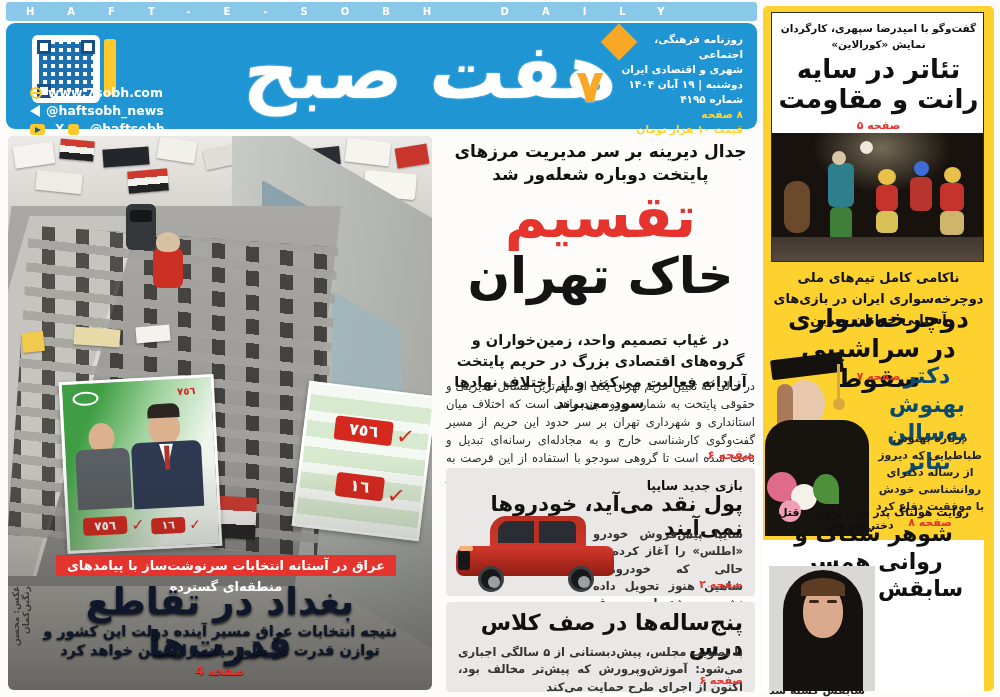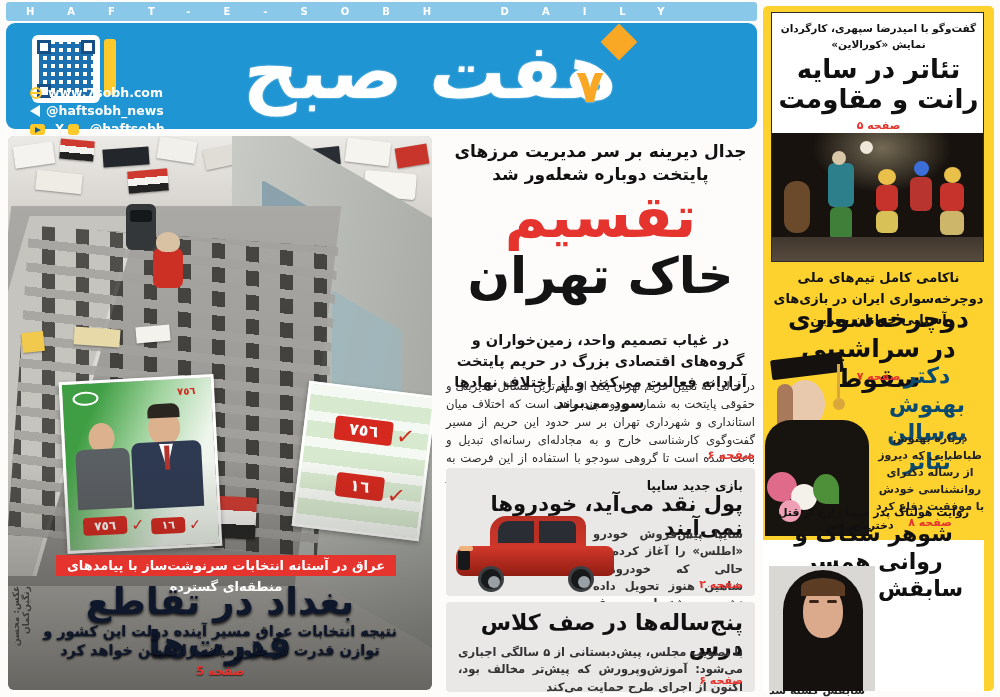--- a/index.html
+++ b/index.html
@@ -151,20 +151,28 @@
       <span class="cicon tg"></span><span>@haftsobh_news</span>
     </div>
     <div class="abs contact" style="top:98px;">
       <span class="cicon yt"></span><span class="xl">X</span><span class="cicon ig"></span> <span>@haftsobh</span>
     </div>
 
     <div class="abs logo-text">هفت صبح</div>
     <div class="abs logo-diamond"></div>
     <div class="abs logo-seven">۷</div>
 
+    <div class="abs pubinfo">
+      <div>روزنامه فرهنگی، اجتماعی</div>
+      <div>شهری و اقتصادی ایران</div>
+      <div>دوشنبه | ۱۹ آبان ۱۴۰۴</div>
+      <div>شماره ۴۱۹۵</div>
+      <div class="yellow">۸ صفحه</div>
+      <div class="yellow">قیمت ۱۰ هزار تومان</div>
+    </div>
   </div>
 
   <div class="abs photo">
     <div class="abs ph-top">
       <div class="banner-bit" style="left:6px; top:8px; width:40px; height:22px; background:#f5f3ef; transform:rotate(-8deg);"></div>
       <div class="banner-bit flag3" style="left:52px; top:4px; width:34px; height:20px; transform:rotate(5deg);"></div>
       <div class="banner-bit" style="left:95px; top:12px; width:46px; height:18px; background:#23262b; transform:rotate(-4deg);"></div>
       <div class="banner-bit" style="left:150px; top:3px; width:38px; height:22px; background:#f2f0ea; transform:rotate(9deg);"></div>
       <div class="banner-bit" style="left:196px; top:10px; width:44px; height:20px; background:#dfddd6; transform:rotate(-12deg);"></div>
       <div class="banner-bit flag3" style="left:248px; top:5px; width:36px; height:20px; transform:rotate(4deg);"></div>
@@ -218,21 +226,21 @@
       <div class="check" style="left:90px; top:28px; font-size:22px;">✓</div>
       <div class="numbox" style="left:36px; top:84px; width:48px; height:24px; font-size:16px; line-height:24px;">١٦</div>
       <div class="check" style="left:88px; top:88px; font-size:22px;">✓</div>
     </div>
 
     <div class="abs ph-shade"></div>
 
     <div class="abs iraq-strip rtl">عراق در آستانه انتخابات سرنوشت‌ساز با پیامدهای منطقه‌ای گسترده</div>
     <div class="abs iraq-head rtl">بغداد در تقاطع قدرت‌ها</div>
     <div class="abs iraq-sub rtl">نتیجه انتخابات عراق مسیر آینده دولت این کشور و توازن قدرت در خاورمیانه را تعیین خواهد کرد</div>
-    <div class="abs iraq-page rtl">صفحه 5</div>
+    <div class="abs iraq-page rtl">صفحه 4</div>
     <div class="abs credit rtl">عکس: محسن رنگین‌کمان</div>
   </div>
 
   <div class="abs lead-kicker rtl">جدال دیرینه بر سر مدیریت مرزهای پایتخت دوباره شعله‌ور شد</div>
   <div class="abs lead-black rtl">خاک تهران</div>
   <div class="abs lead-red rtl">تقسیم</div>
   <div class="abs lead-sub rtl">در غیاب تصمیم واحد، زمین‌خواران و گروه‌های اقتصادی بزرگ در حریم پایتخت آزادانه فعالیت می‌کنند و از اختلاف نهادها سود می‌برند</div>
   <div class="abs lead-body rtl">در حالی که تعیین حریم تهران یکی از مهم‌ترین مسائل مدیریتی و حقوقی پایتخت به شمار می‌رود چند ماهی است که اختلاف میان استانداری و شهرداری تهران بر سر حدود این حریم از مسیر گفت‌وگوی کارشناسی خارج و به مجادله‌ای رسانه‌ای تبدیل و باعث شده است تا گروهی سودجو با استفاده از این فرصت به دنبال گرفتن مجوزی از یکی از طرفین دعوا برای ساخت و سازهای غیرمجاز و البته بزرگ در این محدوده‌ها باشند...</div>
   <div class="abs lead-page rtl">صفحه ۶</div>
 

